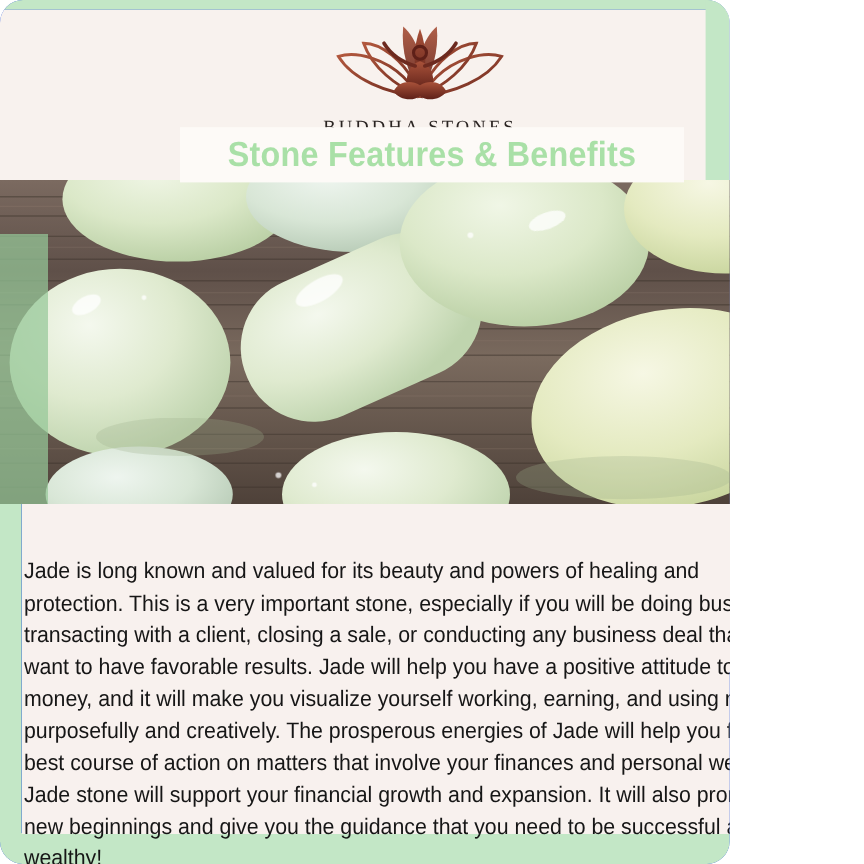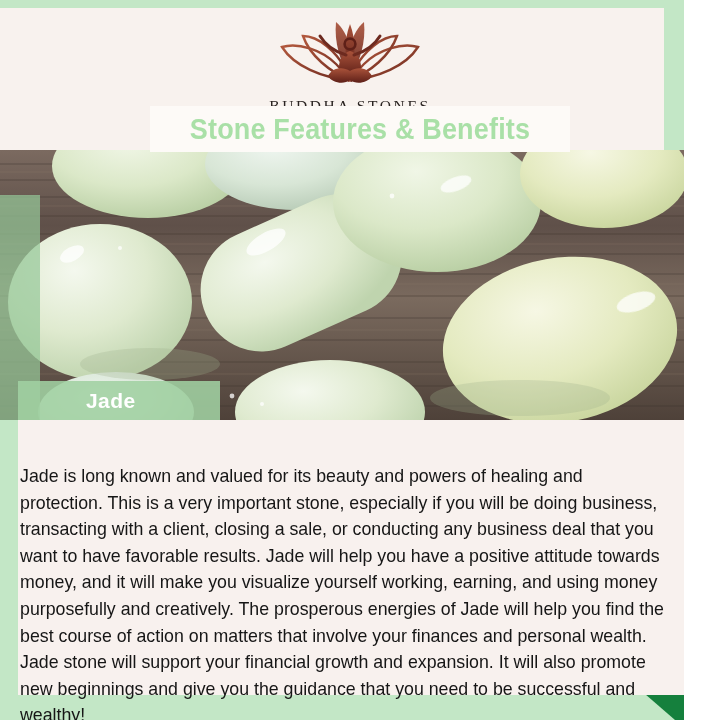--- a/index.html
+++ b/index.html
@@ -7,24 +7,25 @@
     margin: 0;
     padding: 0;
     background: #ffffff;
   }
   body {
     font-family: "Liberation Sans", sans-serif;
   }
 
   .card {
     position: relative;
-    width: 684px;
+    width: 608px;
     height: 720px;
     overflow: hidden;
-    background: #15803d;
+    background: #1d4ed8;
+    border-radius: 19px;
   }
 
   
   .header {
     position: absolute;
     left: 0;
     top: 8px;
     width: 700px;
     height: 142px;
     background: #f8f2ee;
@@ -364,23 +365,20 @@
       </g>
       <g fill="#9fb18d" opacity="0.28">
         <ellipse cx="150" cy="214" rx="70" ry="16"></ellipse>
         <ellipse cx="520" cy="248" rx="90" ry="18"></ellipse>
       </g>
     </svg>
   </div>
 
   <div class="photo-strip-left"></div>
 
-  <div class="name-band">
-    <span class="name-text">Jade</span>
-  </div>
 
   <div class="rail-left"></div>
   <div class="rail-right">
     <div class="rail-right-shape"></div>
   </div>
 
   <div class="body-panel">
 
 
     <div class="paragraph">Jade is long known and valued for its beauty and powers of healing and protection. This is a very important stone, especially if you will be doing business, transacting with a client, closing a sale, or conducting any business deal that you want to have favorable results. Jade will help you have a positive attitude towards money, and it will make you visualize yourself working, earning, and using money purposefully and creatively. The prosperous energies of Jade will help you find the best course of action on matters that involve your finances and personal wealth. Jade stone will support your financial growth and expansion. It will also promote new beginnings and give you the guidance that you need to be successful and wealthy!</div>

